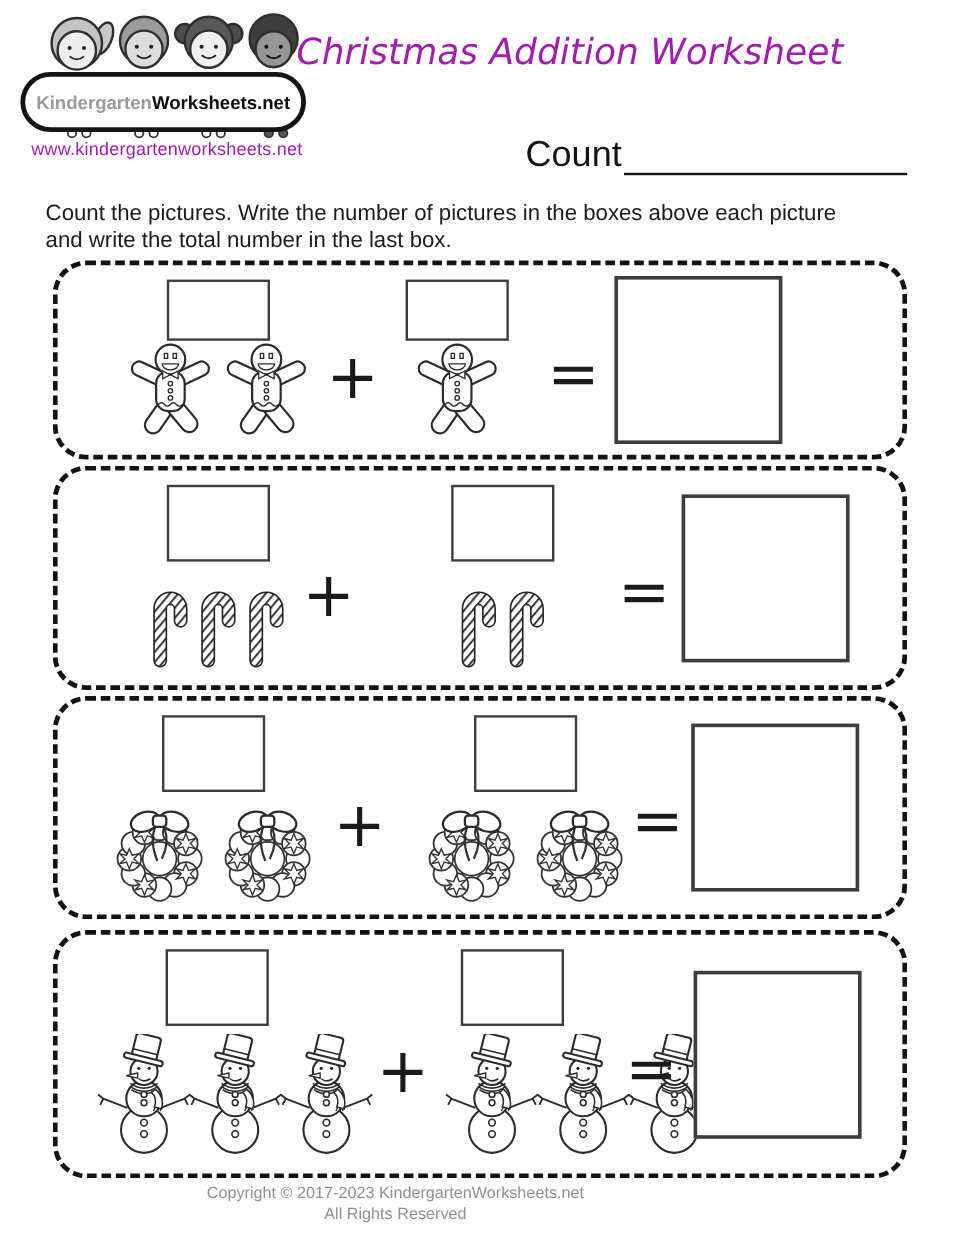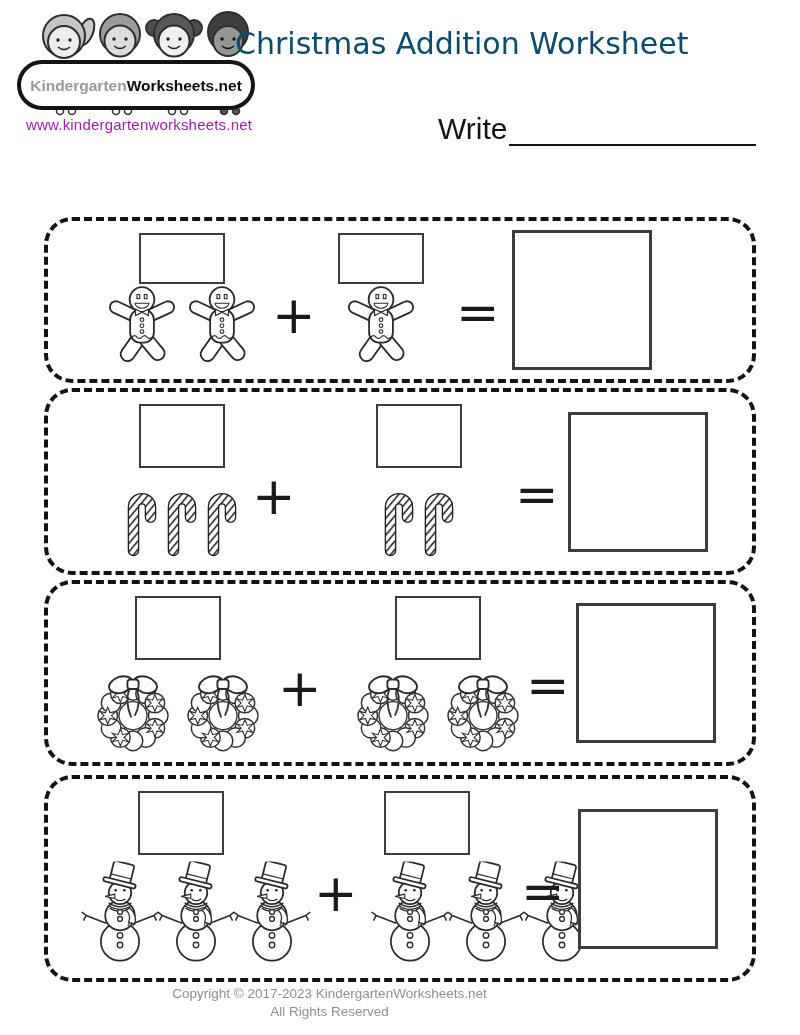--- a/index.html
+++ b/index.html
@@ -3,22 +3,22 @@
 <meta charset="utf-8">
 <style>
   html,body{margin:0;padding:0;background:#ffffff;}
   body{width:800px;height:1035px;position:relative;overflow:hidden;
        font-family:"Liberation Sans",sans-serif;color:#1a1a1a;}
 
   
   .header{position:absolute;left:0;top:0;width:800px;height:216px;}
   .logo-art{position:absolute;left:16px;top:8px;width:240px;height:118px;}
   .website{position:absolute;left:26px;top:116px;font-size:15px;color:#a21caf;letter-spacing:.2px;}
-  .page-title{position:absolute;left:235px;right:85px;top:26px;text-align:left;
-      font-family:"DejaVu Sans",sans-serif;font-size:30px;font-weight:400;color:#0c4a6e;white-space:nowrap;}
+  .page-title{position:absolute;left:235px;right:85px;top:26px;text-align:center;
+      font-family:"DejaVu Sans",sans-serif;font-size:30px;font-weight:400;color:#a21caf;white-space:nowrap;font-style:italic;}
   .name-row{position:absolute;left:438px;top:112px;width:318px;display:flex;align-items:flex-end;}
   .name-label{font-size:30px;color:#141414;}
   .name-line{flex:1;border-bottom:2.5px solid #141414;height:30px;margin-left:2px;}
   .instructions{position:absolute;left:38px;top:165px;width:745px;
       font-size:18.5px;line-height:1.25;color:#1b1b1b;}
 
   
   .rows{position:absolute;top:217px;left:44px;width:712px;}
   .row{box-sizing:border-box;border:4px dashed #131313;border-radius:28px;background:#fff;margin-bottom:5px;}
   .row-1{height:166px}.row-2{height:187px}.row-3{height:186px;margin-bottom:9px}.row-4{height:207px}
@@ -225,24 +225,28 @@
     <text x="120" y="83" text-anchor="middle" font-family="Liberation Sans, sans-serif" font-size="15.5" font-weight="bold">
       <tspan fill="#9a9a9a">Kindergarten</tspan><tspan fill="#0d0d0d">Worksheets.net</tspan>
     </text>
   </svg>
 
   <div class="website">www.kindergartenworksheets.net</div>
 
   <div class="page-title">Christmas Addition Worksheet</div>
 
   <div class="name-row">
-    <span class="name-label">Write</span>
+    <span class="name-label">Count</span>
     <span class="name-line"></span>
   </div>
 
+  <div class="instructions">
+    <div>Count the pictures. Write the number of pictures in the boxes above each picture</div>
+    <div>and write the total number in the last box.</div>
+  </div>
 </div>
 
 <div class="rows">
     <div class="row row-1 item-gingerbread-man">
     <div class="row-content">
       <div class="addend addend1">
         <div class="answer-box"></div>
         <div class="pictures">
             <svg viewBox="0 0 80 94" class="pic">
               <use href="#sym-gingerbread-man"></use>

